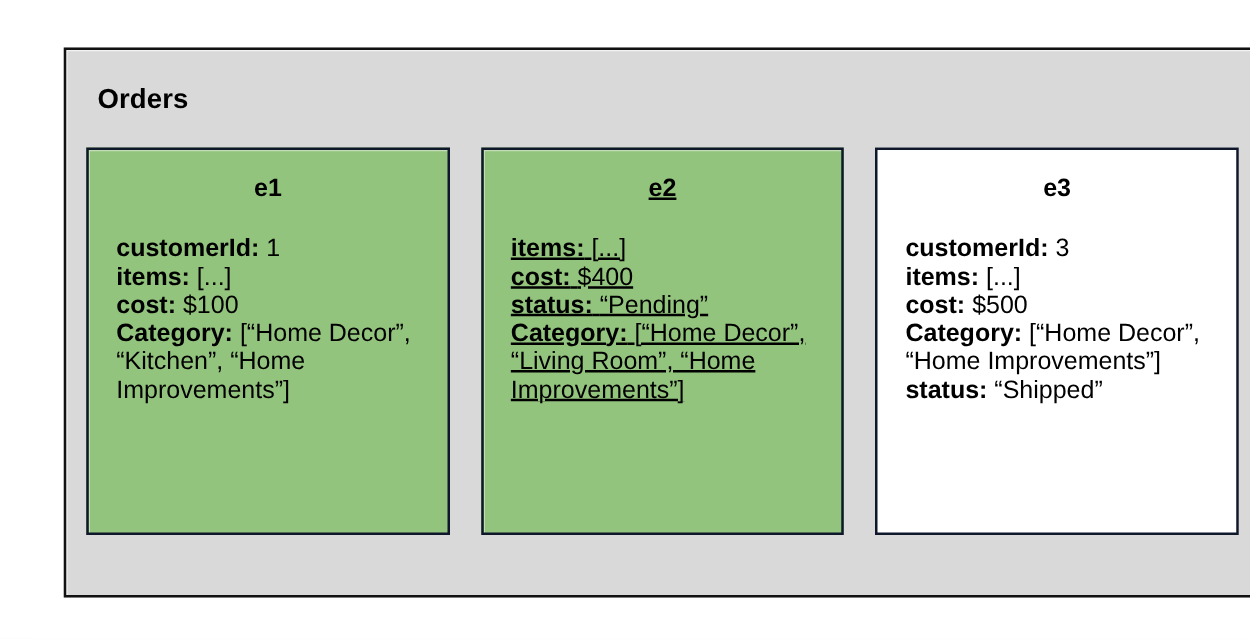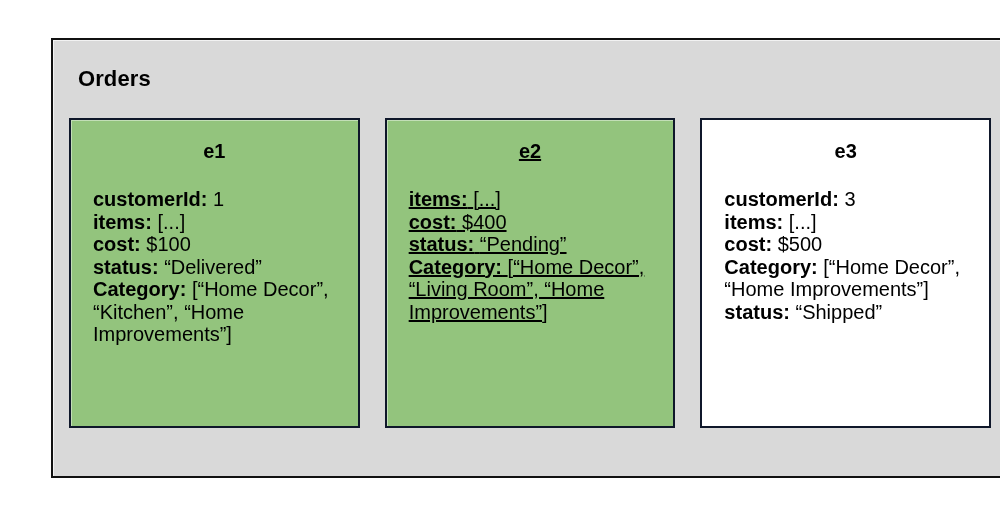--- a/index.html
+++ b/index.html
@@ -108,21 +108,20 @@
     <div class="panel-title">Orders</div>
 
     <div class="card-row">
 
       <div class="card" style="background: rgb(147, 196, 125);">
         <div class="card-title">e1</div>
         <div class="card-body">
           <span class="field"><span class="k">customerId:</span> <span class="v">1</span></span>
           <span class="field"><span class="k">items:</span> <span class="v">[...]</span></span>
           <span class="field"><span class="k">cost:</span> <span class="v">$100</span></span>
-          <span class="field"><span class="k">status:</span> <span class="v">“Delivered”</span></span>
           <span class="field"><span class="k">Category:</span> <span class="v">[“Home Decor”, “Kitchen”, “Home Improvements”]</span></span>
         </div>
       </div>
 
       <div class="card" style="background: rgb(147, 196, 125); text-decoration: underline;">
         <div class="card-title">e2</div>
         <div class="card-body">
           <span class="field"><span class="k">items:</span> <span class="v">[...]</span></span>
           <span class="field"><span class="k">cost:</span> <span class="v">$400</span></span>
           <span class="field"><span class="k">status:</span> <span class="v">“Pending”</span></span>

